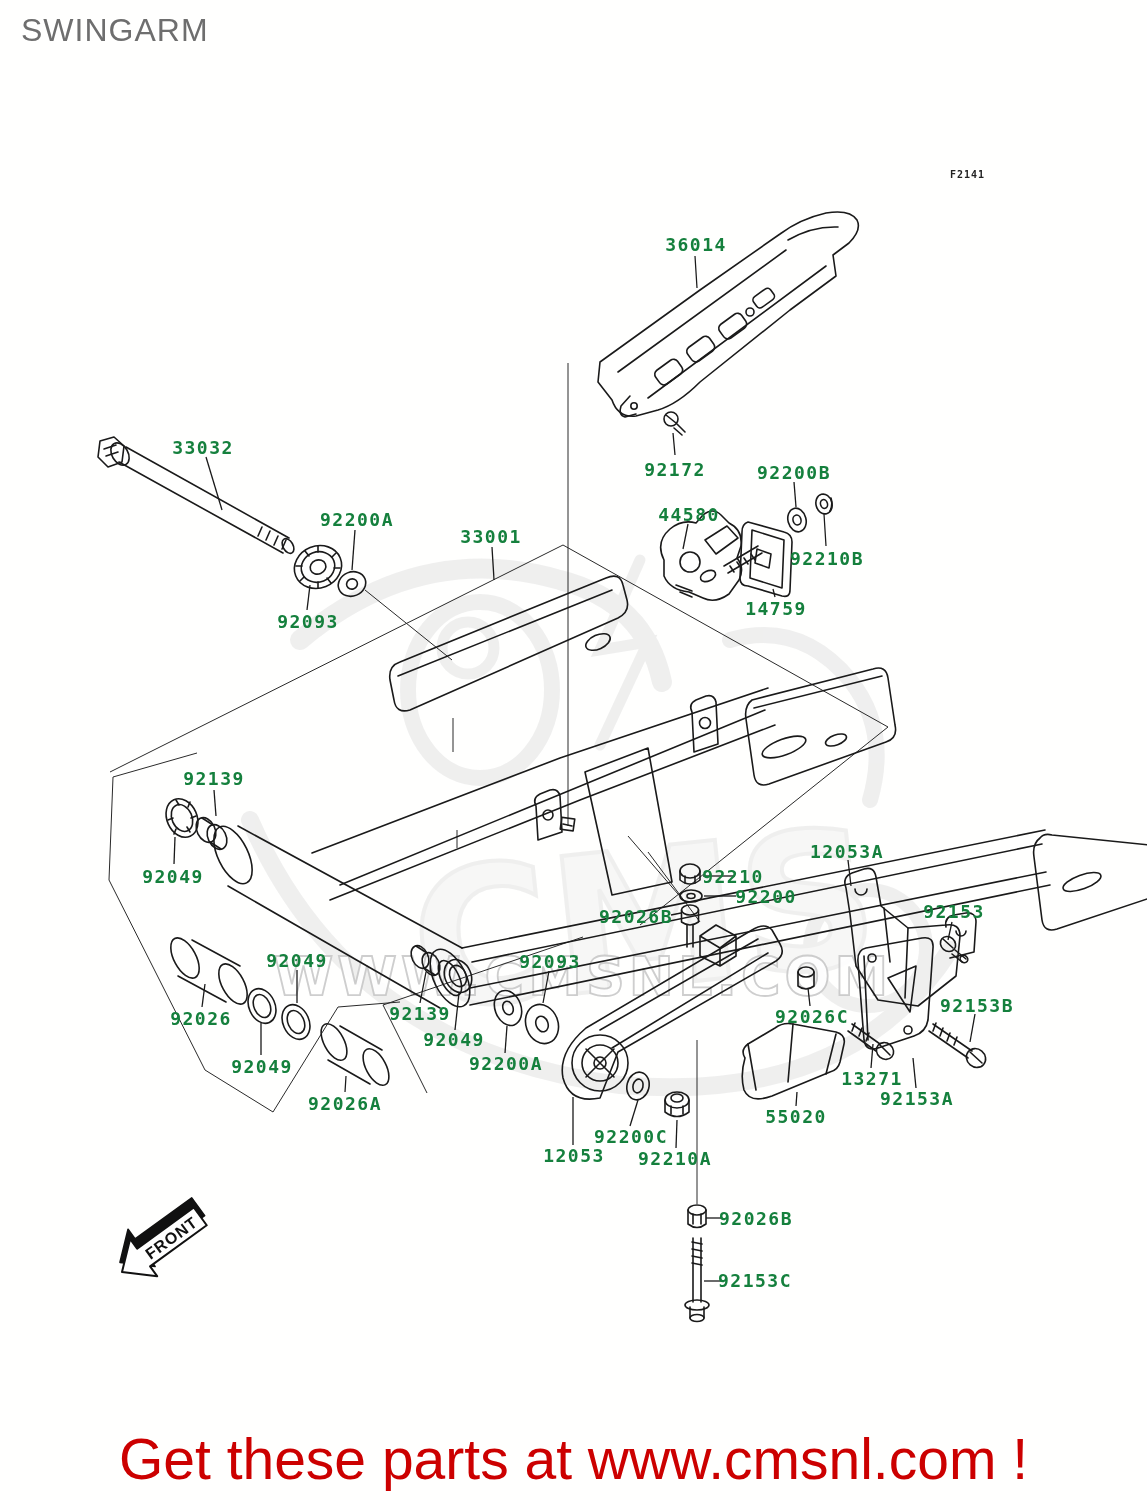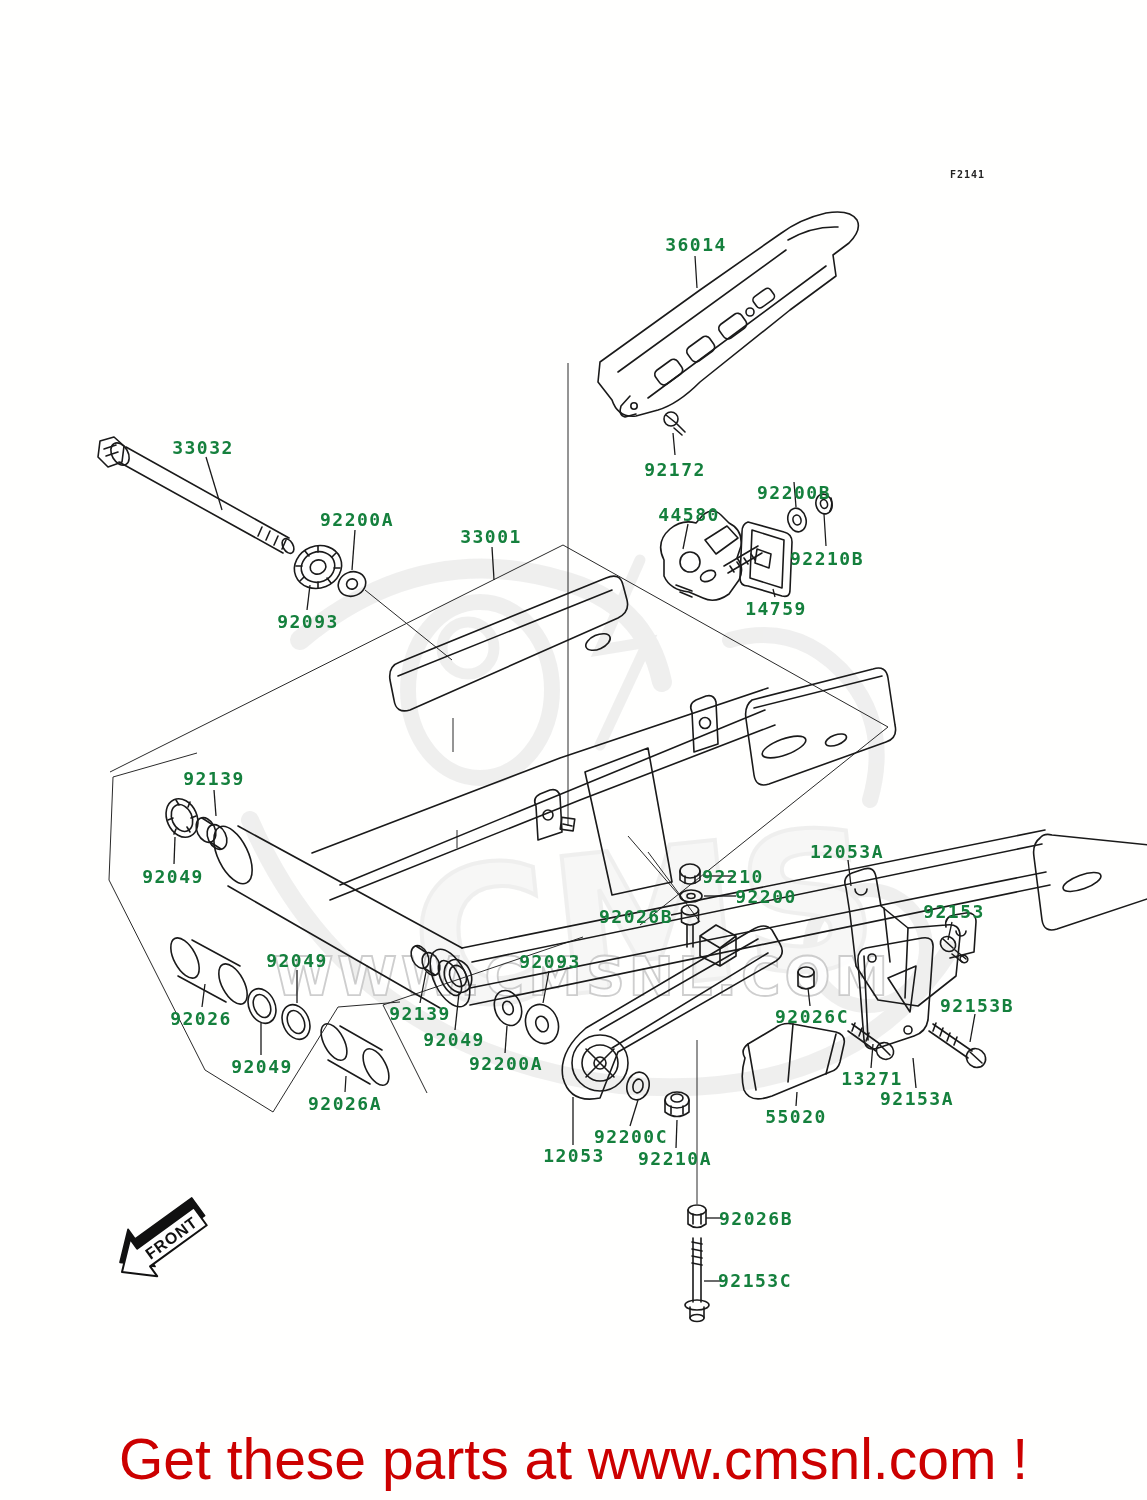--- a/index.html
+++ b/index.html
@@ -342,26 +342,27 @@
       <line x1="916" y1="1088" x2="913" y2="1058"></line>
       <line x1="796" y1="1106" x2="797" y2="1092"></line>
       <line x1="630" y1="1126" x2="638" y2="1100"></line>
       <line x1="573" y1="1145" x2="573" y2="1097"></line>
       <line x1="676" y1="1148" x2="677" y2="1120"></line>
       <line x1="706" y1="1218" x2="722" y2="1218"></line>
       <line x1="704" y1="1281" x2="721" y2="1281"></line>
     </g>
   </svg>
 
+  <div class="page-title" style="color: rgb(110, 110, 110);">SWINGARM</div>
   <div class="figure-code">F2141</div>
 
   <div id="labels-layer">
       <div class="part-label" style="left: 696px; top: 244px;">36014</div>
       <div class="part-label" style="left: 675px; top: 469px;">92172</div>
-      <div class="part-label" style="left: 794px; top: 472px; margin-top: 20px;">92200B</div>
+      <div class="part-label" style="left: 794px; top: 472px;">92200B</div>
       <div class="part-label" style="left: 689px; top: 514px;">44580</div>
       <div class="part-label" style="left: 827px; top: 558px;">92210B</div>
       <div class="part-label" style="left: 776px; top: 608px;">14759</div>
       <div class="part-label" style="left: 203px; top: 447px;">33032</div>
       <div class="part-label" style="left: 357px; top: 519px;">92200A</div>
       <div class="part-label" style="left: 308px; top: 621px;">92093</div>
       <div class="part-label" style="left: 491px; top: 536px;">33001</div>
       <div class="part-label" style="left: 214px; top: 778px;">92139</div>
       <div class="part-label" style="left: 173px; top: 876px;">92049</div>
       <div class="part-label" style="left: 297px; top: 960px;">92049</div>

